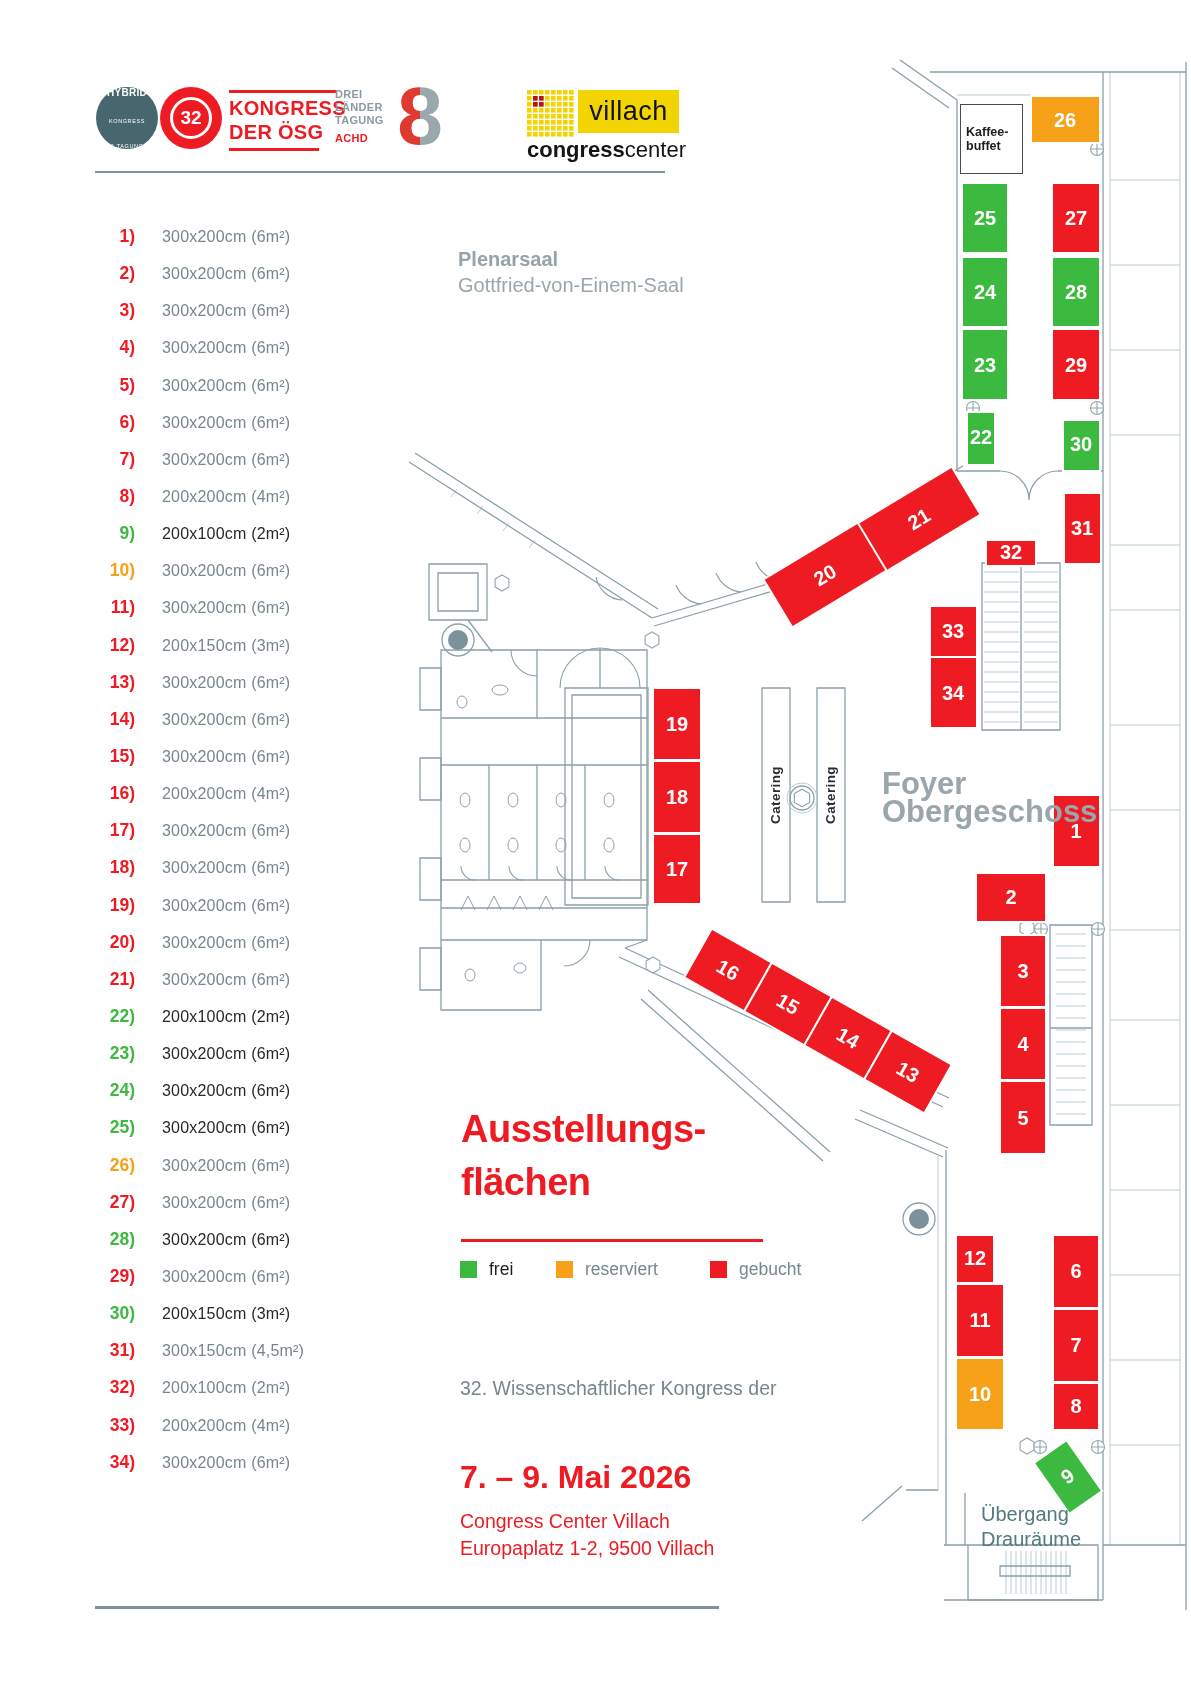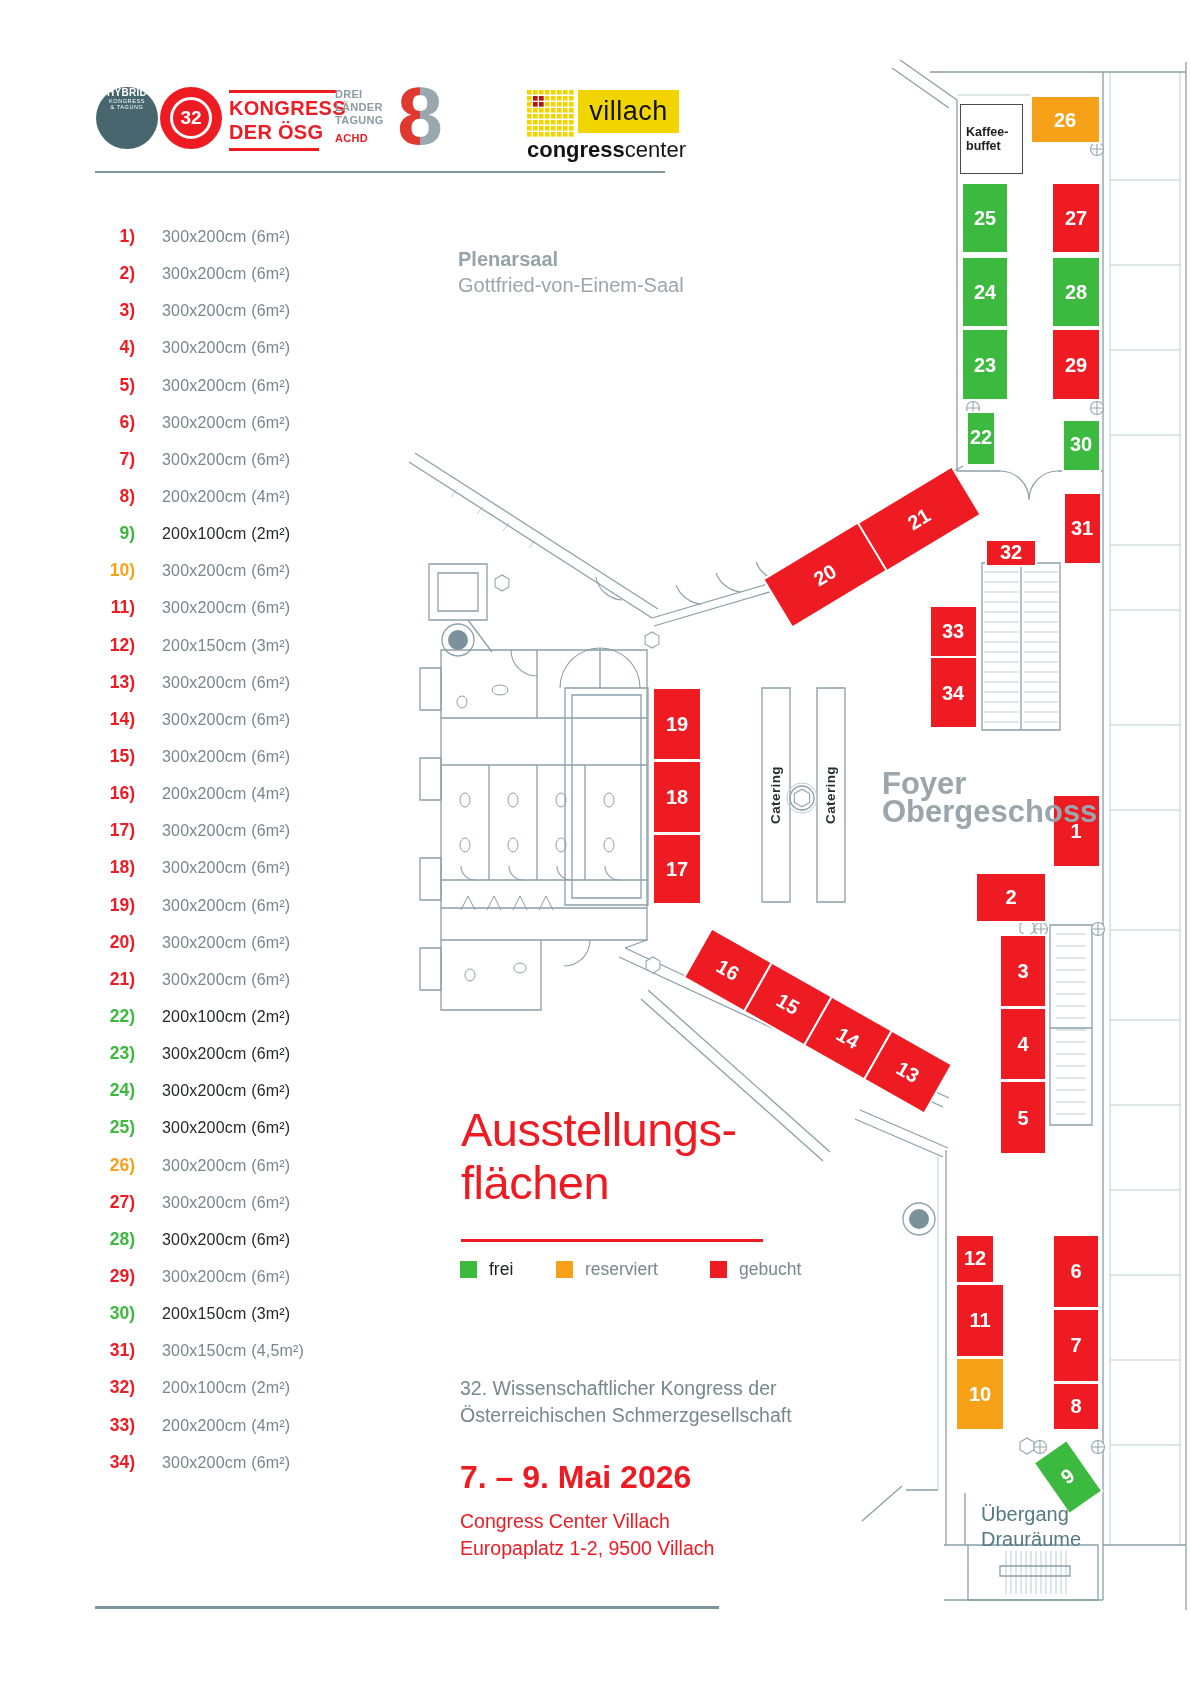--- a/index.html
+++ b/index.html
@@ -10,21 +10,21 @@
   *{margin:0;padding:0;box-sizing:border-box}
   html,body{background:#fff}
   body{width:1191px;height:1684px;position:relative;font-family:"Liberation Sans",sans-serif;overflow:hidden}
   .abs{position:absolute}
 
   
   .st-frei{--st:var(--frei)} .st-reserviert{--st:var(--reserviert)} .st-gebucht{--st:var(--gebucht)}
 
   
   .hybrid-badge{left:96px;top:87px;width:62px;height:62px;border-radius:50%;background:#47666e;
-    display:flex;flex-direction:column;align-items:center;justify-content:flex-start;color:#fff;text-align:center}
+    display:flex;flex-direction:column;align-items:center;justify-content:space-between;color:#fff;text-align:center}
   .hybrid-badge .hb1{font-size:10px;font-weight:700;letter-spacing:.3px}
   .hybrid-badge .hb2,.hybrid-badge .hb3{font-size:5.5px;letter-spacing:.6px}
   .badge32{left:160px;top:87px;width:62px;height:62px;border-radius:50%;background:var(--red);
     display:flex;align-items:center;justify-content:center}
   .b32ring{width:42px;height:42px;border:3px solid #fff;border-radius:50%;display:flex;align-items:center;justify-content:center}
   .b32ring span{color:#fff;font-weight:700;font-size:19px}
   .oesg-title{left:229px;top:96px;color:var(--red);font-weight:800;font-size:20px;line-height:24px;letter-spacing:.3px}
   .oesg-rule{background:var(--red);height:3px}
   .oesg-rule.top{left:229px;top:90px;width:108px}
   .oesg-rule.bot{left:229px;top:148px;width:90px}
@@ -52,21 +52,21 @@
   .kaffee{left:960px;top:104px;width:63px;background:#fff;border:1.5px solid #4a4a4a;padding:20px 5px;
     font-size:12.5px;font-weight:700;line-height:14px;color:#1e1e1e}
   .catering{width:140px;height:28px;margin-left:-70px;margin-top:-14px;transform:rotate(-90deg);
     text-align:center;font-size:13.5px;font-weight:700;letter-spacing:.4px;color:#2b2e30;line-height:28px}
   .cat1{left:776px;top:795px}
   .cat2{left:831px;top:795px}
   .foyer{left:882px;top:770px;font-size:31px;font-weight:700;line-height:28px;color:var(--label-gray)}
   .uebergang{left:981px;top:1502px;font-size:20px;line-height:25px;color:var(--teal)}
 
   
-  .title{left:461px;top:1103px;color:var(--red);font-weight:400;font-size:47px;line-height:53px;letter-spacing:-.5px}
+  .title{left:461px;top:1103px;color:var(--red);font-weight:700;font-size:38px;line-height:53px;letter-spacing:-.5px}
   .title-rule{left:461px;top:1239px;width:302px;height:3px;background:var(--red)}
   .legend-item{top:1259px;display:flex;align-items:center}
   .legend-item .lsq{width:17px;height:17px;background:var(--st);display:inline-block}
   .legend-item .llabel{margin-left:12px;font-size:17.5px;color:var(--gray)}
   .st-frei .llabel{color:#1d1f20;font-weight:400}
   .li-frei{left:460px} .li-reserviert{left:556px} .li-gebucht{left:710px}
   .info{left:460px;top:1375px;font-size:19.5px;line-height:27px;color:var(--gray)}
   .date{left:460px;top:1459px;font-size:32px;font-weight:800;color:var(--red)}
   .address{left:460px;top:1508px;font-size:19.5px;line-height:27px;color:var(--red)}
 
@@ -543,21 +543,20 @@
   <span class="lsq"></span>
   <span class="llabel">reserviert</span>
 </div>
 <div class="abs legend-item li-gebucht st-gebucht">
   <span class="lsq"></span>
   <span class="llabel">gebucht</span>
 </div>
 
 <div class="abs info">
   <div>32. Wissenschaftlicher Kongress der</div>
-  <div>Österreichischen Schmerzgesellschaft</div>
 </div>
 <div class="abs date">7. – 9. Mai 2026</div>
 <div class="abs address">
   <div>Congress Center Villach</div>
   <div>Europaplatz 1-2, 9500 Villach</div>
 </div>
 
 <div class="abs rule-bottom"></div>
 
 </body></html>

